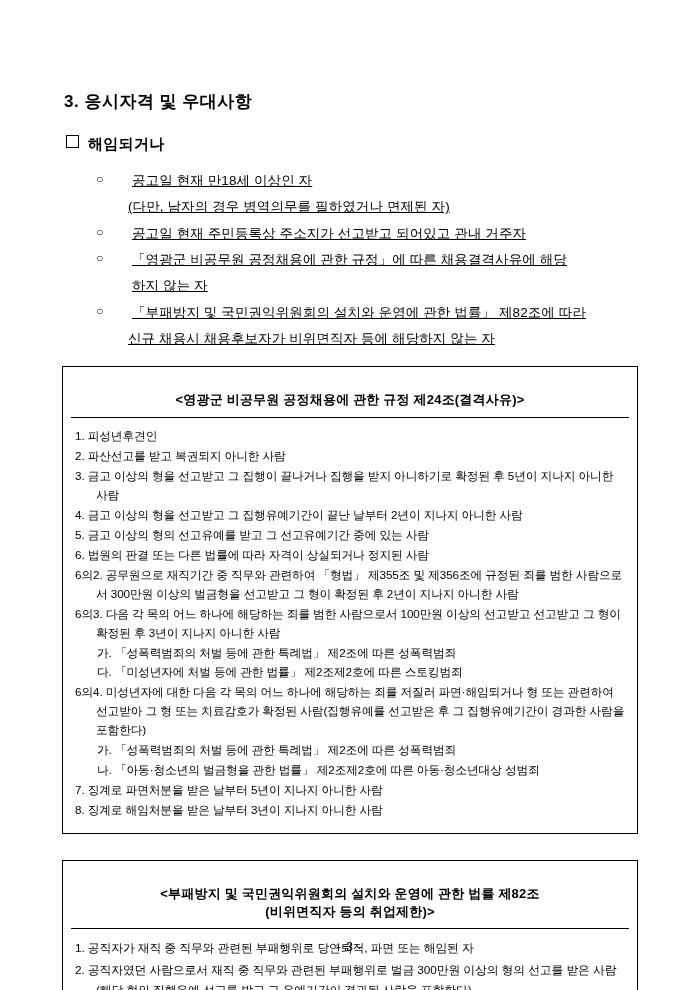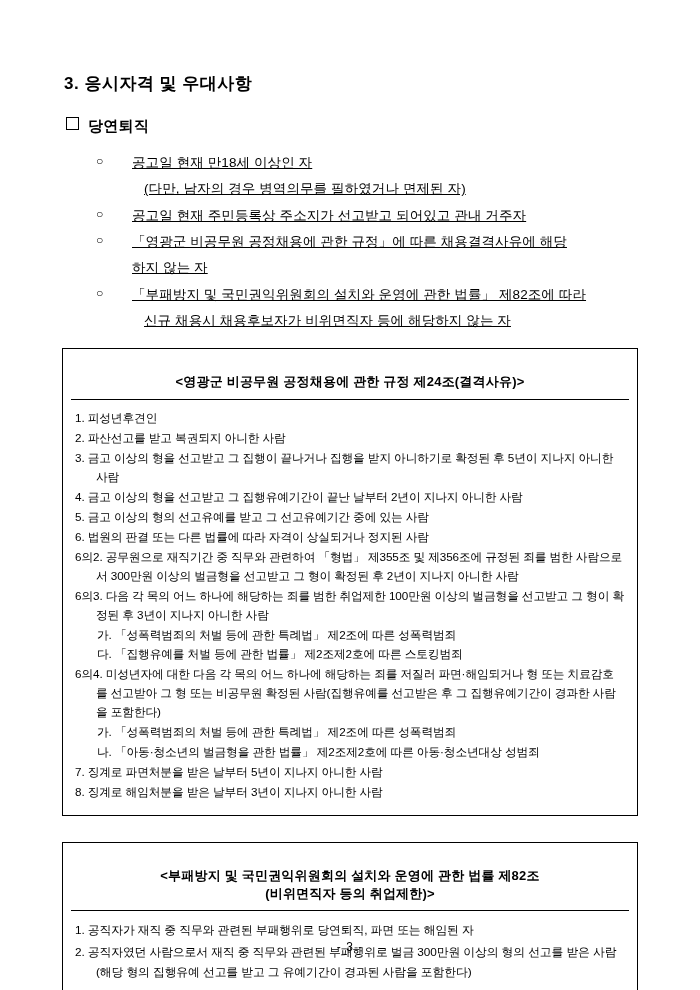--- a/index.html
+++ b/index.html
@@ -12,21 +12,21 @@
     height: 990px;
     font-family: "Liberation Sans", sans-serif;
     color: #000000;
     position: relative;
     overflow: hidden;
   }
   .page {
     width: 700px;
     height: 990px;
     box-sizing: border-box;
-    padding: 72px 58px 20px 58px;
+    padding: 90px 58px 20px 58px;
     position: relative;
   }
 
   .section-title {
     font-size: 17px;
     font-weight: bold;
     letter-spacing: 0.5px;
     margin: 0 0 22px 6px;
   }
 
@@ -64,21 +64,21 @@
     top: 0;
     font-size: 12px;
     line-height: 1.95;
   }
   .bullet-list > li .cont {
     display: block;
     margin-left: 14px;
     text-decoration: underline;
   }
   .bullet-list > li .cont.indent2 {
-    margin-left: 26px;
+    margin-left: 10px;
   }
 
   .frame {
     border: 1.3px solid #000;
     margin: 14px 4px 0 4px;
     padding: 8px 12px 12px 12px;
     box-sizing: border-box;
   }
   .frame-title {
     text-align: center;
@@ -131,21 +131,21 @@
   }
 </style>
 </head>
 <body>
 
 <div class="page">
 
   <h1 class="section-title">3. 응시자격 및 우대사항</h1>
 
   <div class="sub-title">
-    <span class="box-mark"></span><span>당연퇴직</span>
+    <span class="box-mark"></span><span>해임되거나</span>
   </div>
 
   <ul class="bullet-list">
     <li>
       <span class="circ">○</span>
       <span class="cont">공고일 현재 만18세 이상인 자</span>
       <span class="cont indent2">(다만, 남자의 경우 병역의무를 필하였거나 면제된 자)</span>
     </li>
     <li>
       <span class="circ">○</span>
@@ -165,24 +165,24 @@
 
   <div class="frame">
     <div class="frame-title">&lt;영광군 비공무원 공정채용에 관한 규정 제24조(결격사유)&gt;</div>
     <p class="clause hang">1. 피성년후견인</p>
     <p class="clause hang">2. 파산선고를 받고 복권되지 아니한 사람</p>
     <p class="clause hang">3. 금고 이상의 형을 선고받고 그 집행이 끝나거나 집행을 받지 아니하기로 확정된 후 5년이 지나지 아니한 사람</p>
     <p class="clause hang">4. 금고 이상의 형을 선고받고 그 집행유예기간이 끝난 날부터 2년이 지나지 아니한 사람</p>
     <p class="clause hang">5. 금고 이상의 형의 선고유예를 받고 그 선고유예기간 중에 있는 사람</p>
     <p class="clause hang">6. 법원의 판결 또는 다른 법률에 따라 자격이 상실되거나 정지된 사람</p>
     <p class="clause hang">6의2. 공무원으로 재직기간 중 직무와 관련하여 「형법」 제355조 및 제356조에 규정된 죄를 범한 사람으로서 300만원 이상의 벌금형을 선고받고 그 형이 확정된 후 2년이 지나지 아니한 사람</p>
-    <p class="clause hang">6의3. 다음 각 목의 어느 하나에 해당하는 죄를 범한 취업제한 100만원 이상의 벌금형을 선고받고 그 형이 확정된 후 3년이 지나지 아니한 사람</p>
+    <p class="clause hang">6의3. 다음 각 목의 어느 하나에 해당하는 죄를 범한 사람으로서 100만원 이상의 선고받고 선고받고 그 형이 확정된 후 3년이 지나지 아니한 사람</p>
     <p class="clause sub">가. 「성폭력범죄의 처벌 등에 관한 특례법」 제2조에 따른 성폭력범죄</p>
-    <p class="clause sub">다. 「집행유예를 처벌 등에 관한 법률」 제2조제2호에 따른 스토킹범죄</p>
-    <p class="clause hang">6의4. 미성년자에 대한 다음 각 목의 어느 하나에 해당하는 죄를 저질러 파면·해임되거나 형 또는 치료감호를 선고받아 그 형 또는 비공무원 확정된 사람(집행유예를 선고받은 후 그 집행유예기간이 경과한 사람을 포함한다)</p>
+    <p class="clause sub">다. 「미성년자에 처벌 등에 관한 법률」 제2조제2호에 따른 스토킹범죄</p>
+    <p class="clause hang">6의4. 미성년자에 대한 다음 각 목의 어느 하나에 해당하는 죄를 저질러 파면·해임되거나 형 또는 관련하여 선고받아 그 형 또는 치료감호가 확정된 사람(집행유예를 선고받은 후 그 집행유예기간이 경과한 사람을 포함한다)</p>
     <p class="clause sub">가. 「성폭력범죄의 처벌 등에 관한 특례법」 제2조에 따른 성폭력범죄</p>
     <p class="clause sub">나. 「아동·청소년의 벌금형을 관한 법률」 제2조제2호에 따른 아동·청소년대상 성범죄</p>
     <p class="clause hang">7. 징계로 파면처분을 받은 날부터 5년이 지나지 아니한 사람</p>
     <p class="clause hang">8. 징계로 해임처분을 받은 날부터 3년이 지나지 아니한 사람</p>
   </div>
 
   <div class="frame frame2">
     <div class="frame-title two-line">
       <span>&lt;부패방지 및 국민권익위원회의 설치와 운영에 관한 법률 제82조</span><br>
       <span>(비위면직자 등의 취업제한)&gt;</span>

